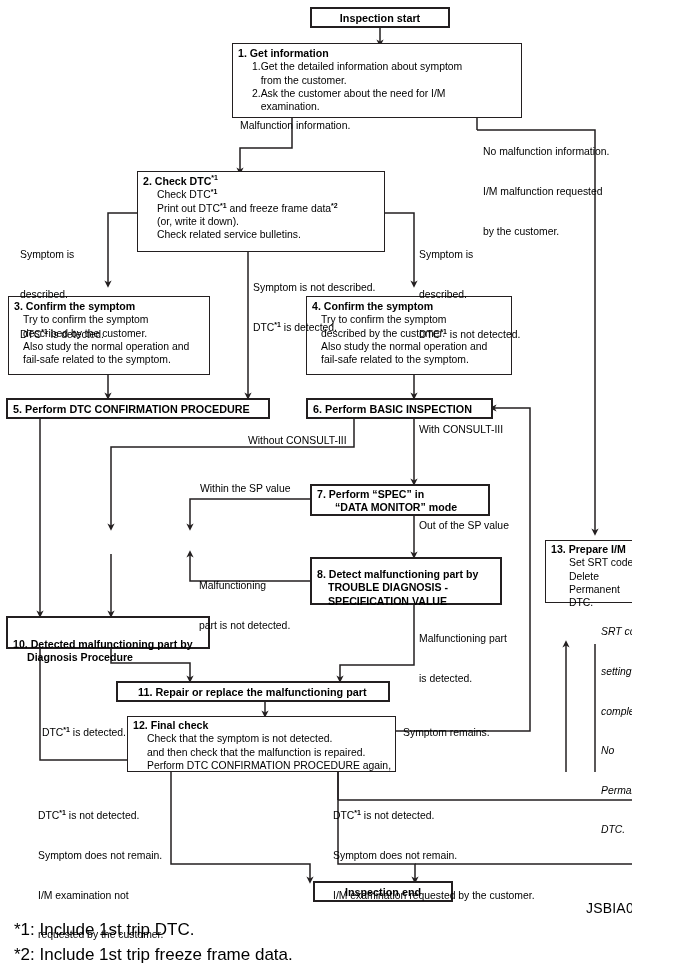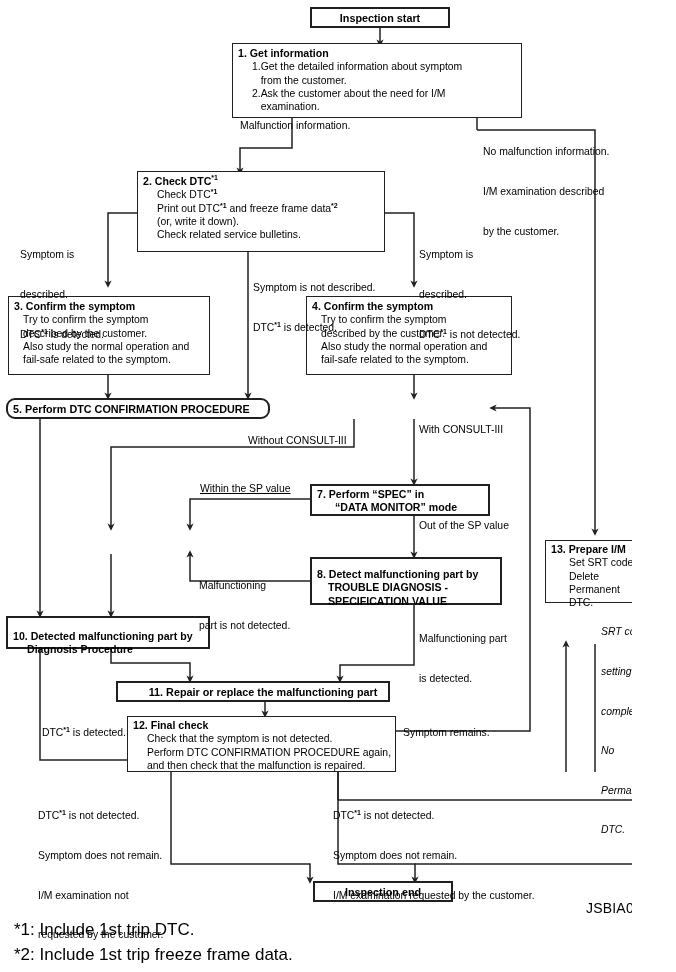--- a/index.html
+++ b/index.html
@@ -126,58 +126,61 @@
   <div class="box" style="left:306px;top:296px;width:206px;height:79px;">
     <div class="t">
       <div class="ttl">4. Confirm the symptom</div>
       <div class="bodyline" style="padding-left:9px">Try to confirm the symptom</div>
       <div class="bodyline" style="padding-left:9px">described by the customer.</div>
       <div class="bodyline" style="padding-left:9px">Also study the normal operation and</div>
       <div class="bodyline" style="padding-left:9px">fail-safe related to the symptom.</div>
     </div>
   </div>
 
-  <div class="box thick" style="left:6px;top:398px;width:264px;height:21px;border-radius:9px;">
+  <div class="box thick" style="left:6px;top:398px;width:264px;height:21px;">
     <div class="bar" style="text-align:left;padding-left:5px">5. Perform DTC CONFIRMATION PROCEDURE</div>
   </div>
 
+  <div class="box thick" style="left:306px;top:398px;width:187px;height:21px;">
+    <div class="bar" style="text-align:left;padding-left:5px">6. Perform BASIC INSPECTION</div>
+  </div>
 
   <div class="box thick" style="left:310px;top:484px;width:180px;height:32px;">
     <div class="t" style="padding-top:2px">
       <div class="ttl">7. Perform “SPEC” in</div>
       <div class="ttl" style="padding-left:18px">“DATA MONITOR” mode</div>
     </div>
   </div>
 
   <div class="box thick" style="left:310px;top:557px;width:192px;height:48px;">
     <div class="t" style="padding-top:9px">
       <div class="ttl">8. Detect malfunctioning part by</div>
       <div class="ttl" style="padding-left:11px">TROUBLE DIAGNOSIS -</div>
       <div class="ttl" style="padding-left:11px">SPECIFICATION VALUE</div>
     </div>
   </div>
 
 
   <div class="box thick" style="left:6px;top:616px;width:204px;height:33px;">
-    <div class="t" style="padding-top:12px">
+    <div class="t" style="padding-top:20px">
       <div class="ttl">10. Detected malfunctioning part by</div>
       <div class="ttl" style="padding-left:14px">Diagnosis Procedure</div>
     </div>
   </div>
 
   <div class="box thick" style="left:116px;top:681px;width:274px;height:21px;">
-    <div class="bar" style="text-align:center;padding-left:20px">11. Repair or replace the malfunctioning part</div>
+    <div class="bar" style="text-align:left;padding-left:20px">11. Repair or replace the malfunctioning part</div>
   </div>
 
   <div class="box" style="left:127px;top:716px;width:269px;height:56px;">
     <div class="t" style="padding-top:2px">
       <div class="ttl">12. Final check</div>
       <div class="bodyline" style="padding-left:14px">Check that the symptom is not detected.</div>
+      <div class="bodyline" style="padding-left:14px">and then check that the malfunction is repaired.</div>
       <div class="bodyline" style="padding-left:14px">Perform DTC CONFIRMATION PROCEDURE again,</div>
-      <div class="bodyline" style="padding-left:14px">and then check that the malfunction is repaired.</div>
     </div>
   </div>
 
   <div class="box" style="left:545px;top:540px;width:103px;height:63px;">
     <div class="t" style="padding-top:2px">
       <div class="ttl">13. Prepare I/M</div>
       <div class="bodyline" style="padding-left:18px">Set SRT code.</div>
       <div class="bodyline" style="padding-left:18px">Delete</div>
       <div class="bodyline" style="padding-left:18px">Permanent</div>
       <div class="bodyline" style="padding-left:18px">DTC.</div>
@@ -185,21 +188,21 @@
   </div>
 
   <div class="box thick" style="left:313px;top:881px;width:140px;height:21px;">
     <div class="bar">Inspection end</div>
   </div>
 
   <div class="lbl" style="left:208px;top:119px;margin-left:32px;"><span>Malfunction information.</span></div>
 
   <div class="lbl" style="left:483px;top:119px;">
     <div>No malfunction information.</div>
-    <div>I/M examination described</div>
+    <div>I/M malfunction requested</div>
     <div>by the customer.</div>
   </div>
 
   <div class="lbl" style="left:20px;top:222px;">
     <div>Symptom is</div>
     <div>described.</div>
     <div>DTC<sup>*1</sup> is detected.</div>
   </div>
 
   <div class="lbl" style="left:253px;top:255px;">
@@ -210,21 +213,21 @@
   <div class="lbl" style="left:419px;top:222px;">
     <div>Symptom is</div>
     <div>described.</div>
     <div>DTC<sup>*1</sup> is not detected.</div>
   </div>
 
   <div class="lbl" style="left:248px;top:434px;"><span>Without CONSULT-III</span></div>
 
   <div class="lbl" style="left:419px;top:423px;"><span>With CONSULT-III</span></div>
 
-  <div class="lbl" style="left:200px;top:482px;text-decoration:underline;"><span>Within the SP value</span></div>
+  <div class="lbl" style="left:200px;top:482px;"><span>Within the SP value</span></div>
 
   <div class="lbl" style="left:419px;top:519px;"><span>Out of the SP value</span></div>
 
   <div class="lbl" style="left:199px;top:553px;">
     <div>Malfunctioning</div>
     <div>part is not detected.</div>
   </div>
 
   <div class="lbl" style="left:419px;top:606px;">
     <div>Malfunctioning part</div>

